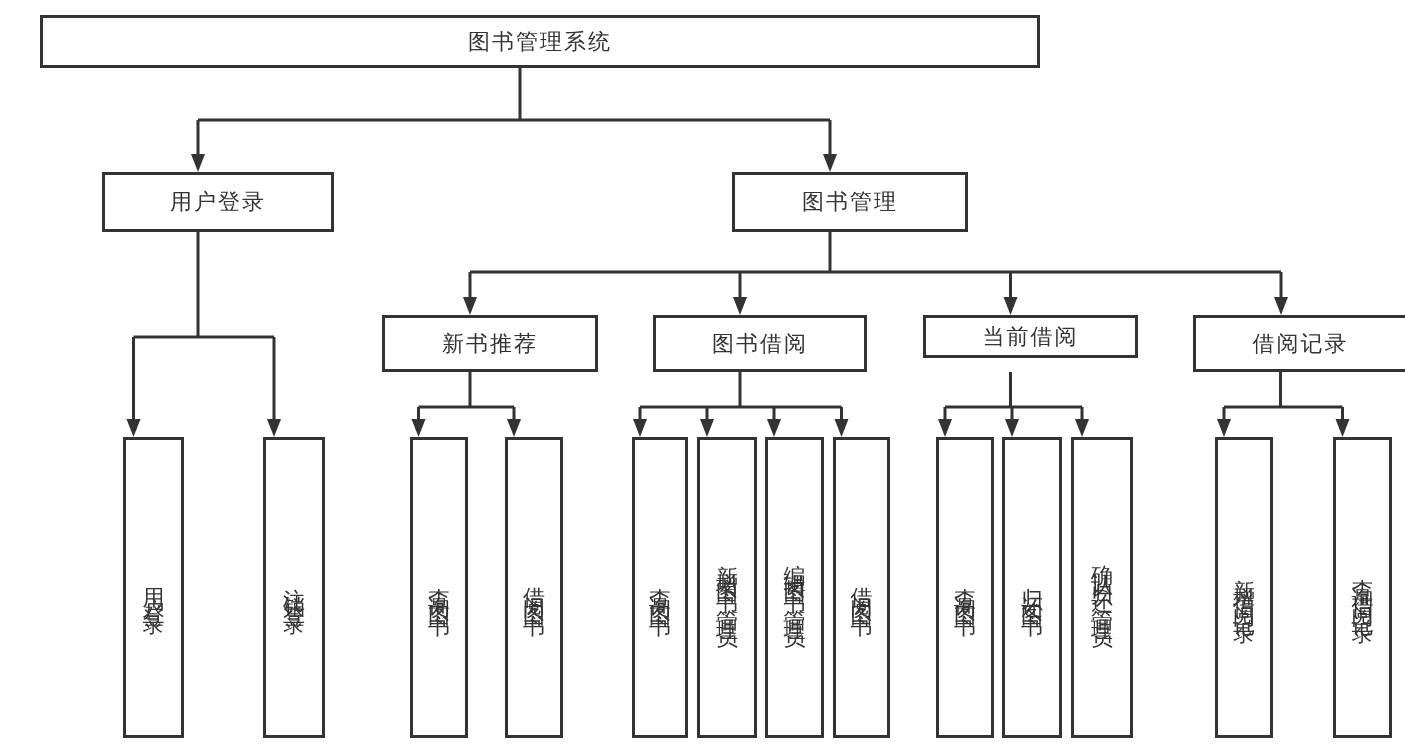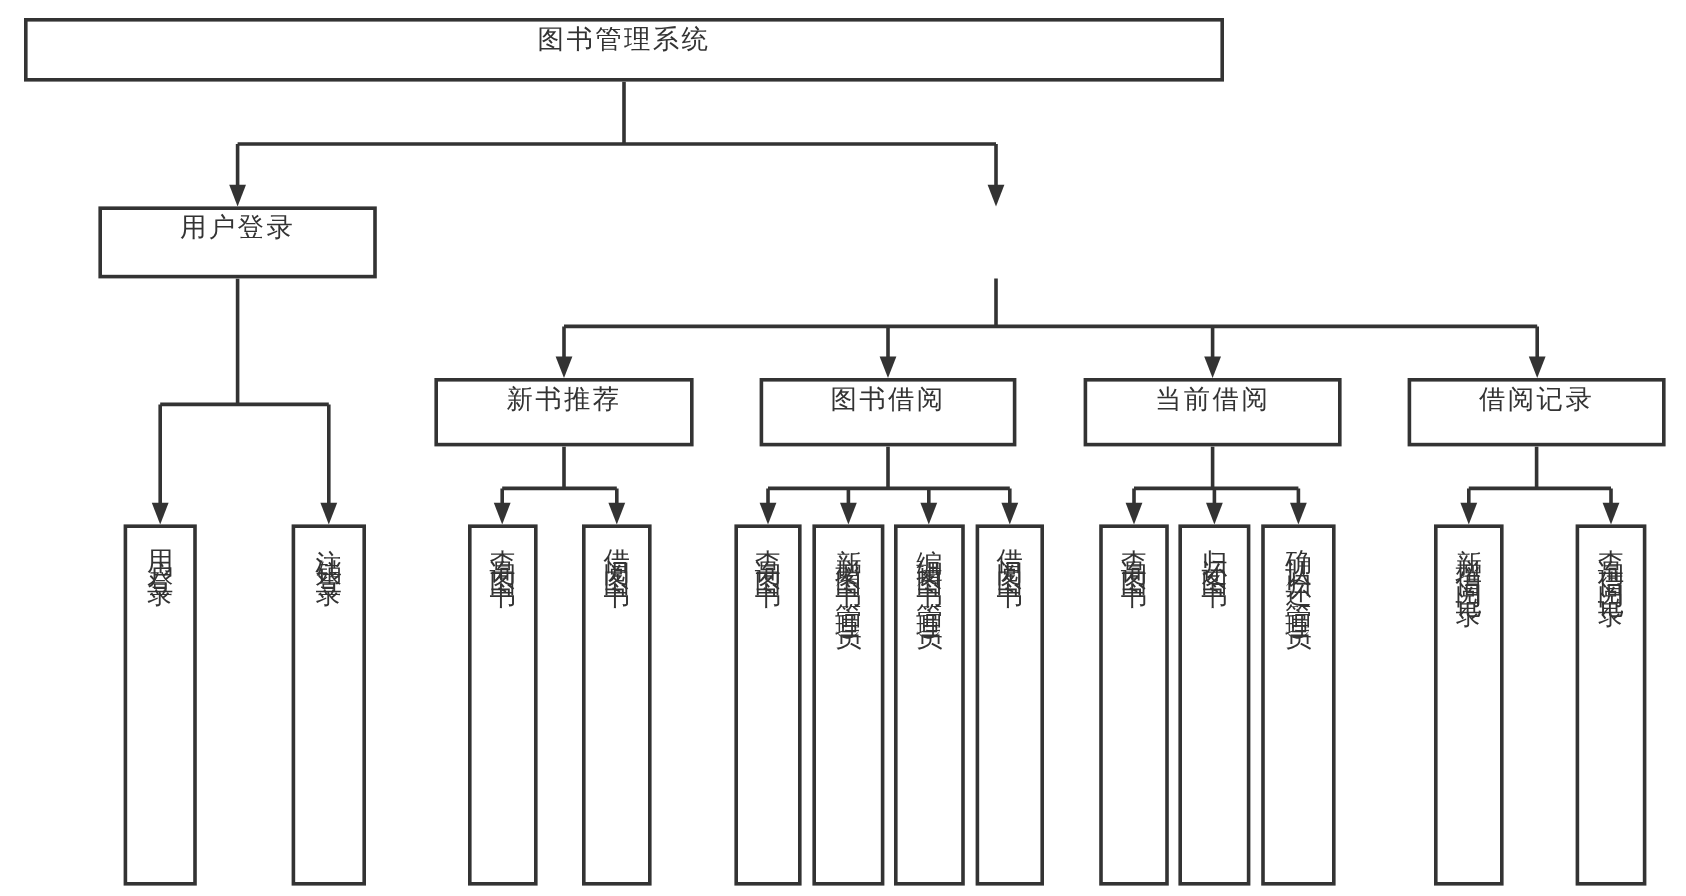--- a/index.html
+++ b/index.html
@@ -17,22 +17,23 @@
     font-family:"Liberation Sans",sans-serif;
     color:var(--color-text);
     overflow:hidden;
   }
   svg.connectors{position:absolute;left:0;top:0;z-index:1;}
   .node{
     position:absolute;
     box-sizing:border-box;
     border:3px solid var(--color-line);
     background:var(--color-background);
-    display:flex;justify-content:center;
+    display:flex;align-items:center;justify-content:center;
     z-index:2;
+    margin-left:20px;
   }
   .h-label{font-size:22px;letter-spacing:2px;white-space:nowrap;}
   .leaf .v-label{
     writing-mode:vertical-rl;
     text-orientation:mixed;
     font-size:22px;
     line-height:1;
     letter-spacing:9px;
     white-space:nowrap;
   }
@@ -83,28 +84,31 @@
     </g>
   </svg>
 
   <div class="node" style="left:20px;top:15px;width:1000px;height:53px;">
     <span class="h-label">图书管理系统</span>
   </div>
 
   <div class="node" style="left:82px;top:172px;width:232px;height:60px;">
     <span class="h-label">用户登录</span>
   </div>
+  <div class="node" style="left:712px;top:172px;width:236px;height:60px;">
+    <span class="h-label">图书管理</span>
+  </div>
 
   <div class="node" style="left:633px;top:315px;width:214px;height:57px;">
     <span class="h-label">图书借阅</span>
   </div>
   <div class="node" style="left:362px;top:315px;width:216px;height:57px;">
     <span class="h-label">新书推荐</span>
   </div>
-  <div class="node" style="left:903px;top:315px;width:215px;height:57px;">
+  <div class="node" style="left:903px;top:315px;width:215px;height:43px;">
     <span class="h-label">当前借阅</span>
   </div>
   <div class="node" style="left:1173px;top:315px;width:215px;height:57px;">
     <span class="h-label">借阅记录</span>
   </div>
 
   <div class="node leaf" style="left:103px;top:437px;width:61px;height:301px;">
     <span class="v-label">用户登录</span>
   </div>
   <div class="node leaf" style="left:243px;top:437px;width:62px;height:301px;">

